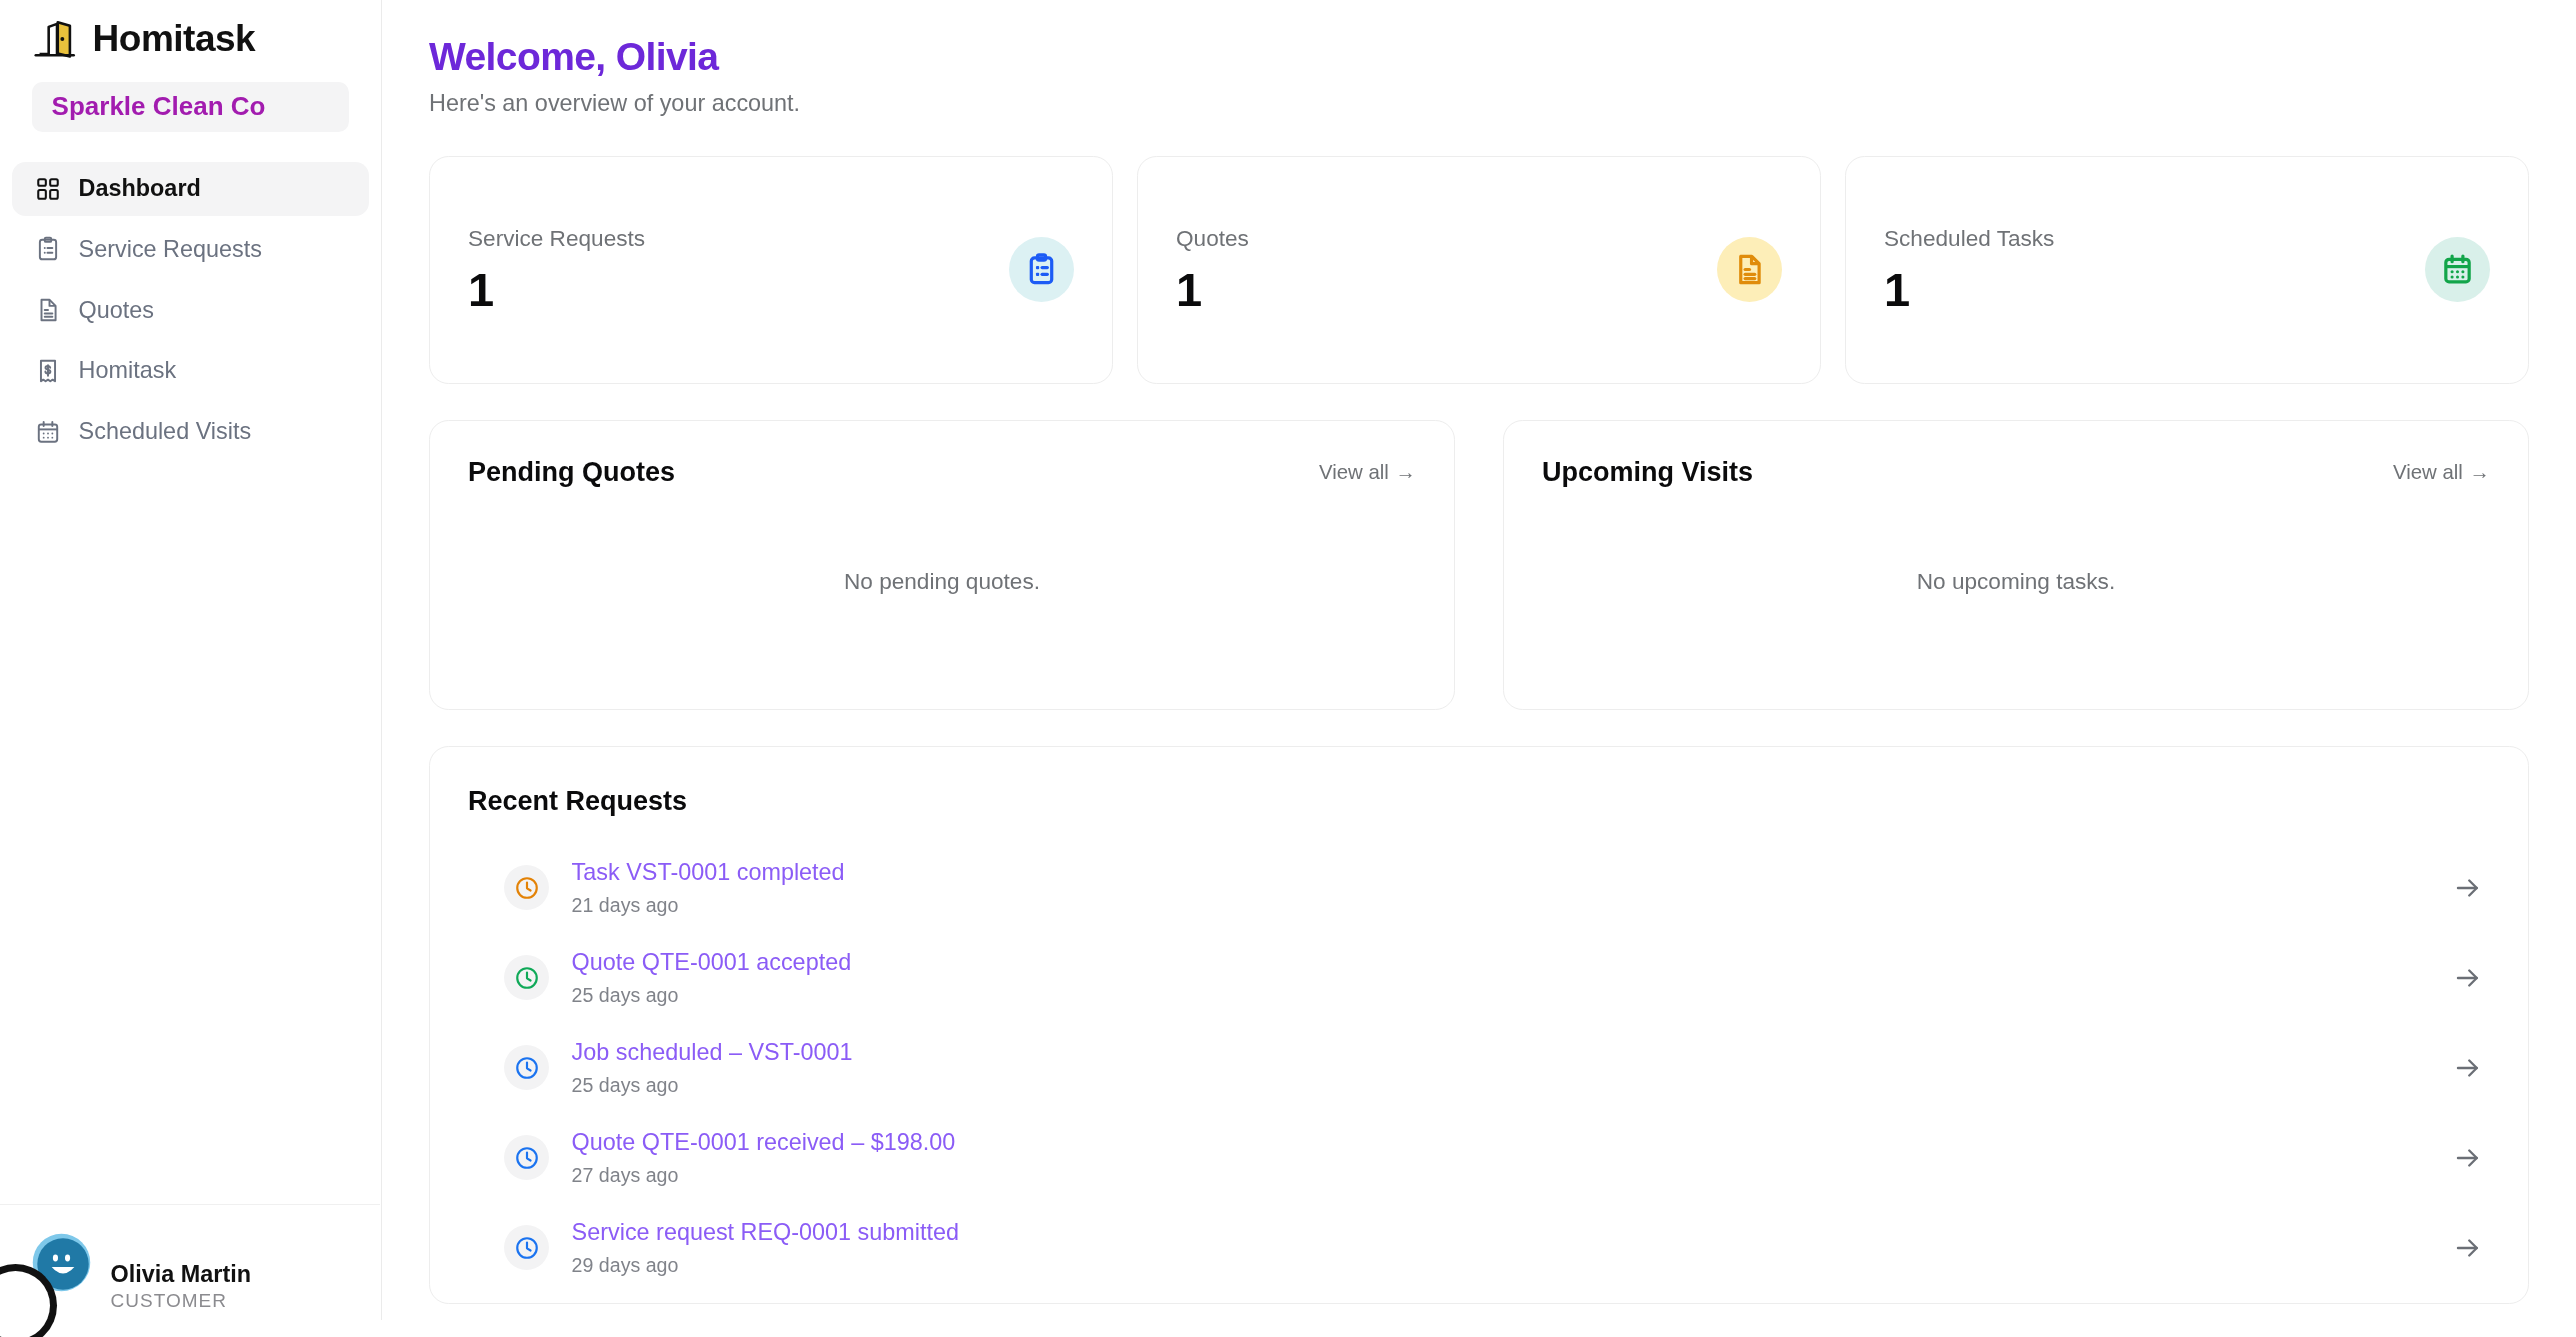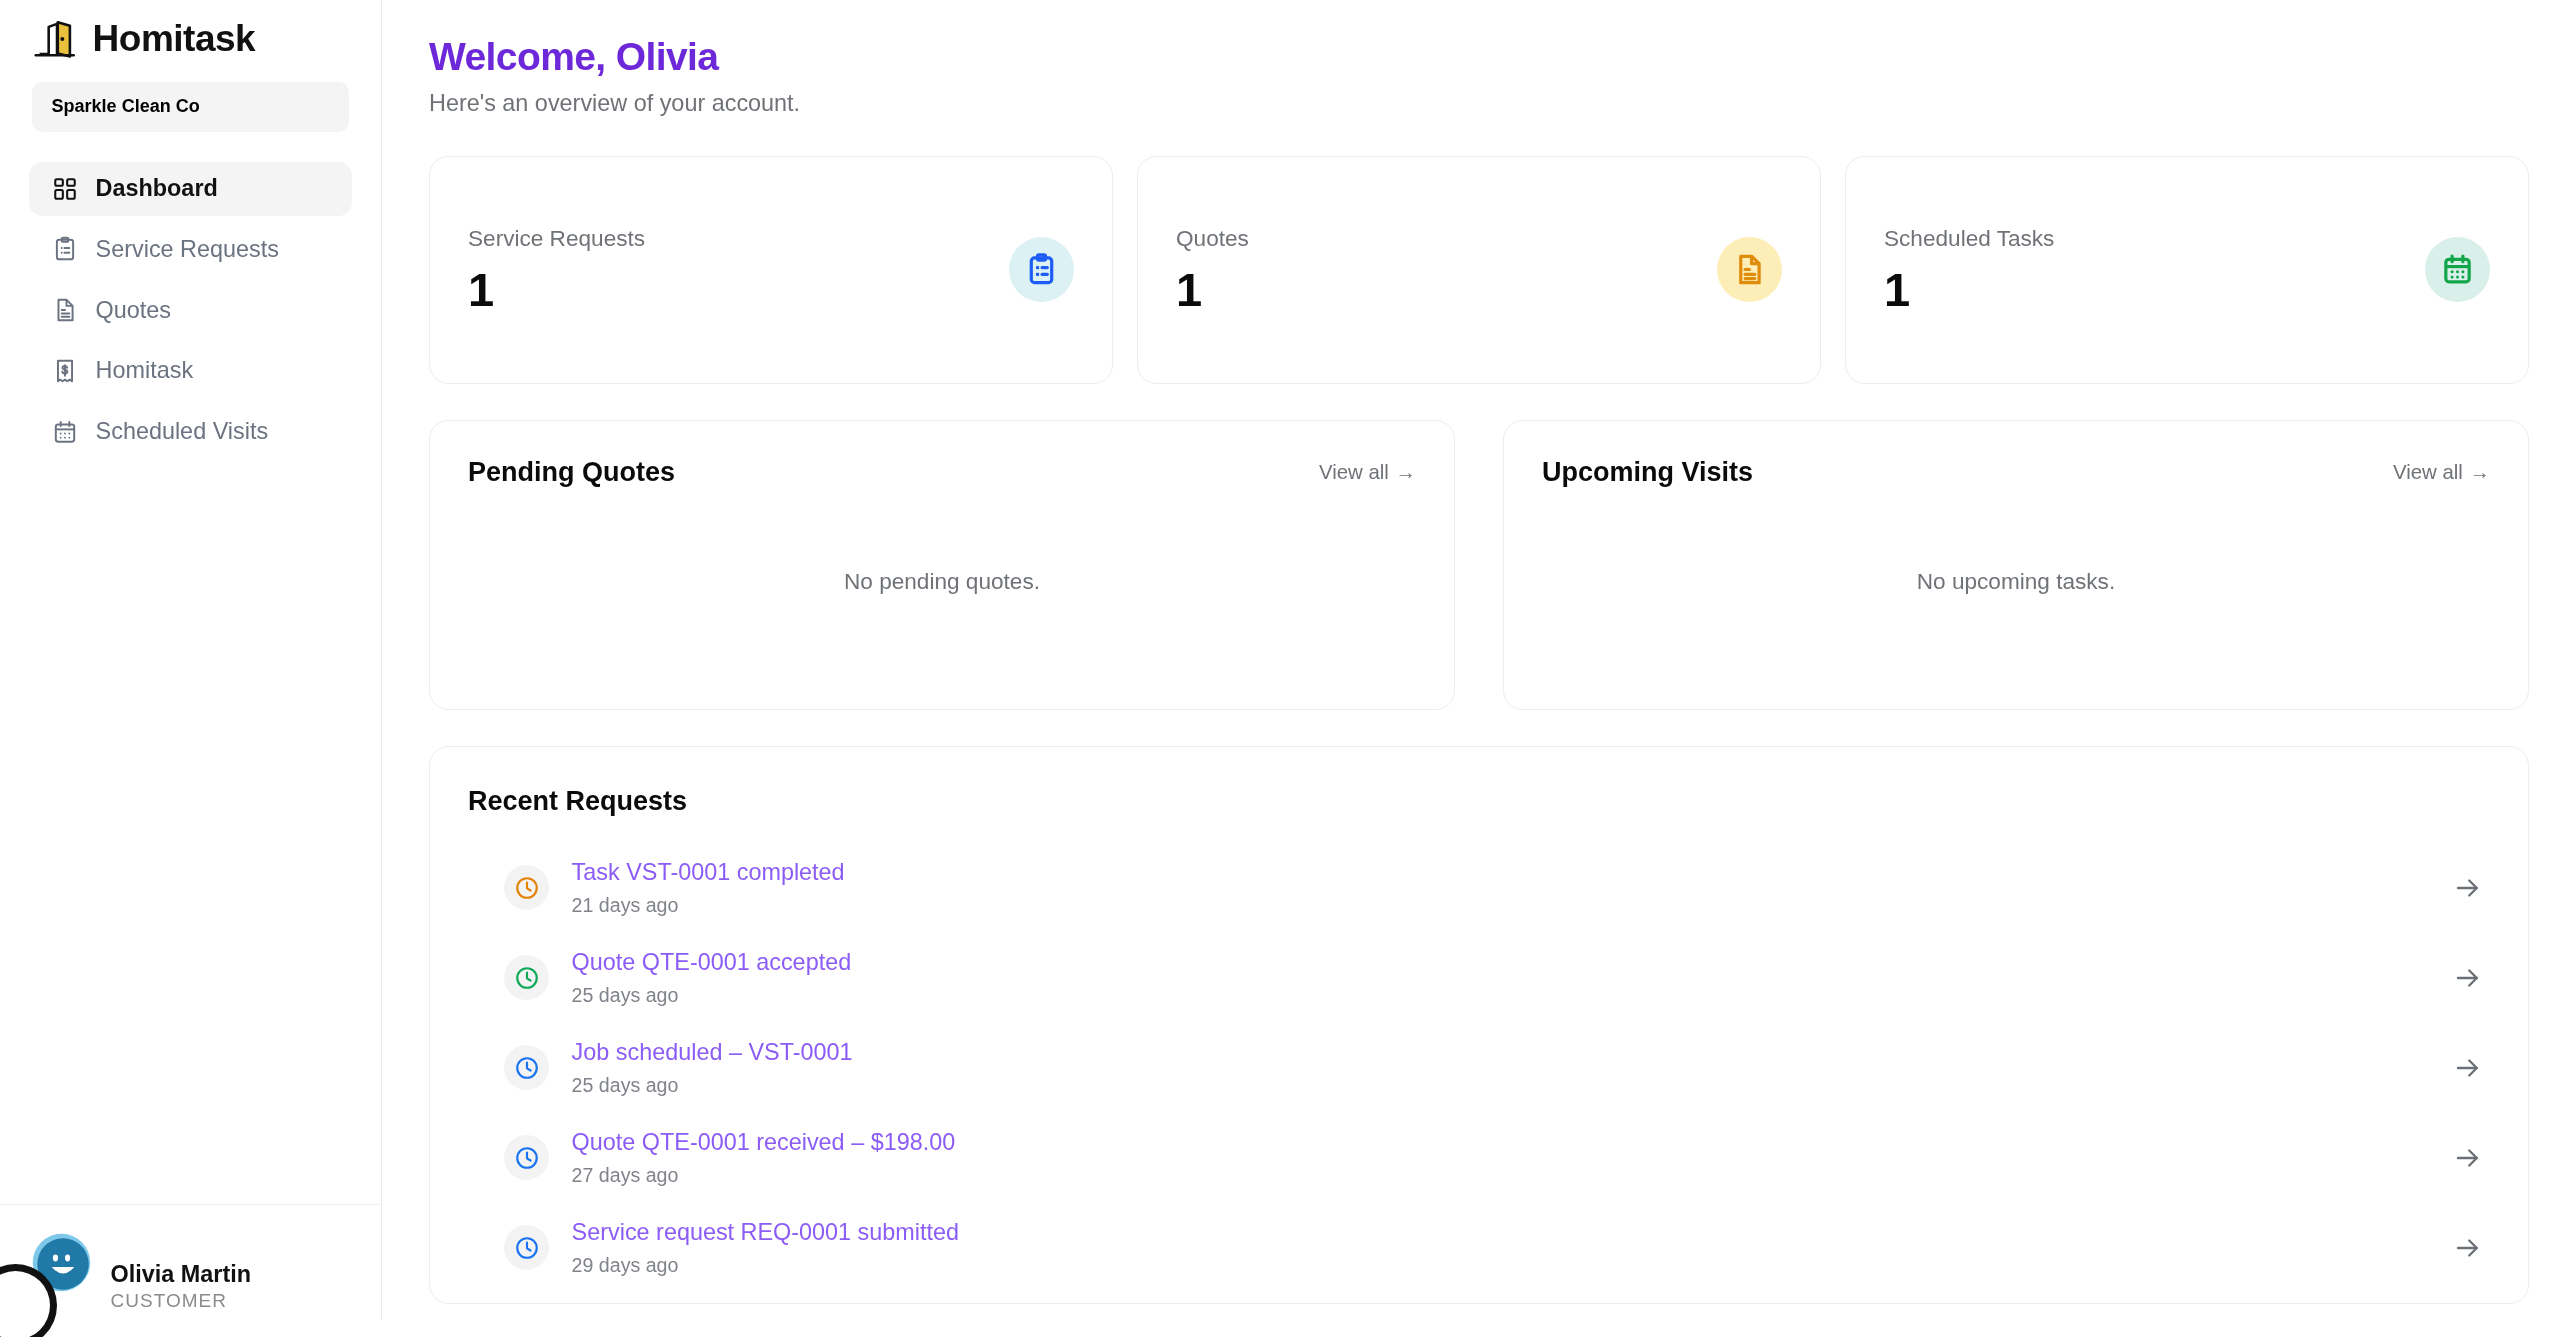--- a/index.html
+++ b/index.html
@@ -39,26 +39,26 @@
   }
 
   .org-chip {
     margin: 16.6px 32px 0 32px;
     height: 50px;
     background: #f4f4f5;
     border-radius: 10.6px;
     display: flex;
     align-items: center;
     padding-left: 19.6px;
-    font-size: 18px;
+    font-size: 26px;
     font-weight: 600;
-    color: #000000;
-  }
-
-  .nav { margin-top: 30px; padding: 0 29px; text-align: center; }
+    color: #a21caf;
+  }
+
+  .nav { margin-top: 30px; padding: 0 12px; text-align: center; }
   .nav-item {
     display: flex;
     align-items: center;
     gap: 18px;
     height: 54px;
     padding-left: 22.6px;
     border-radius: 13.6px;
     color: #6b7280;
     font-size: 23.4px;
     font-weight: 500;

